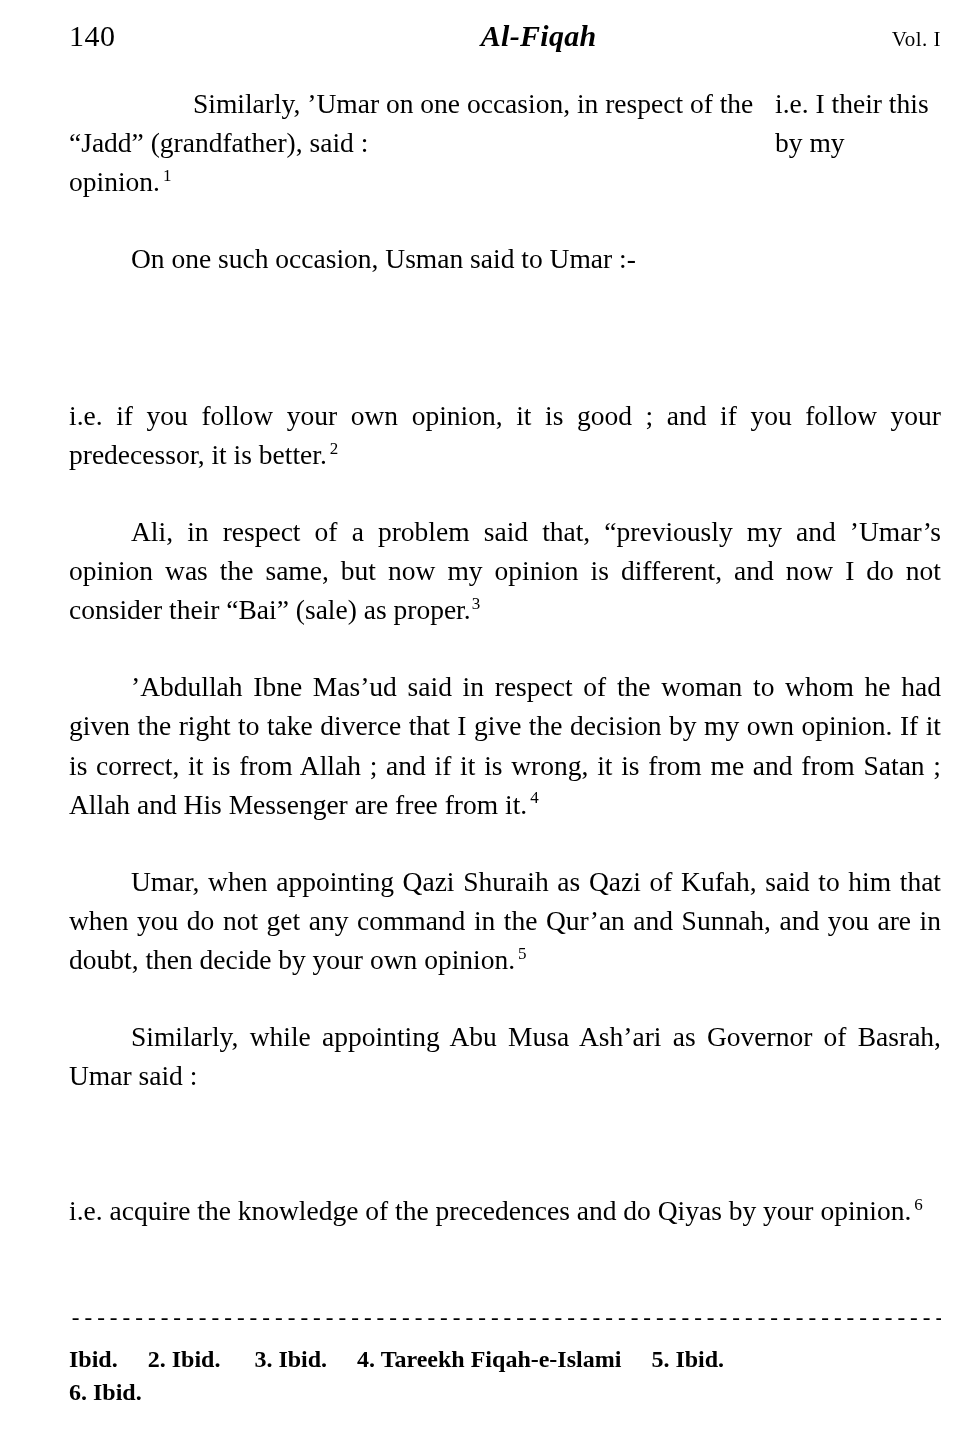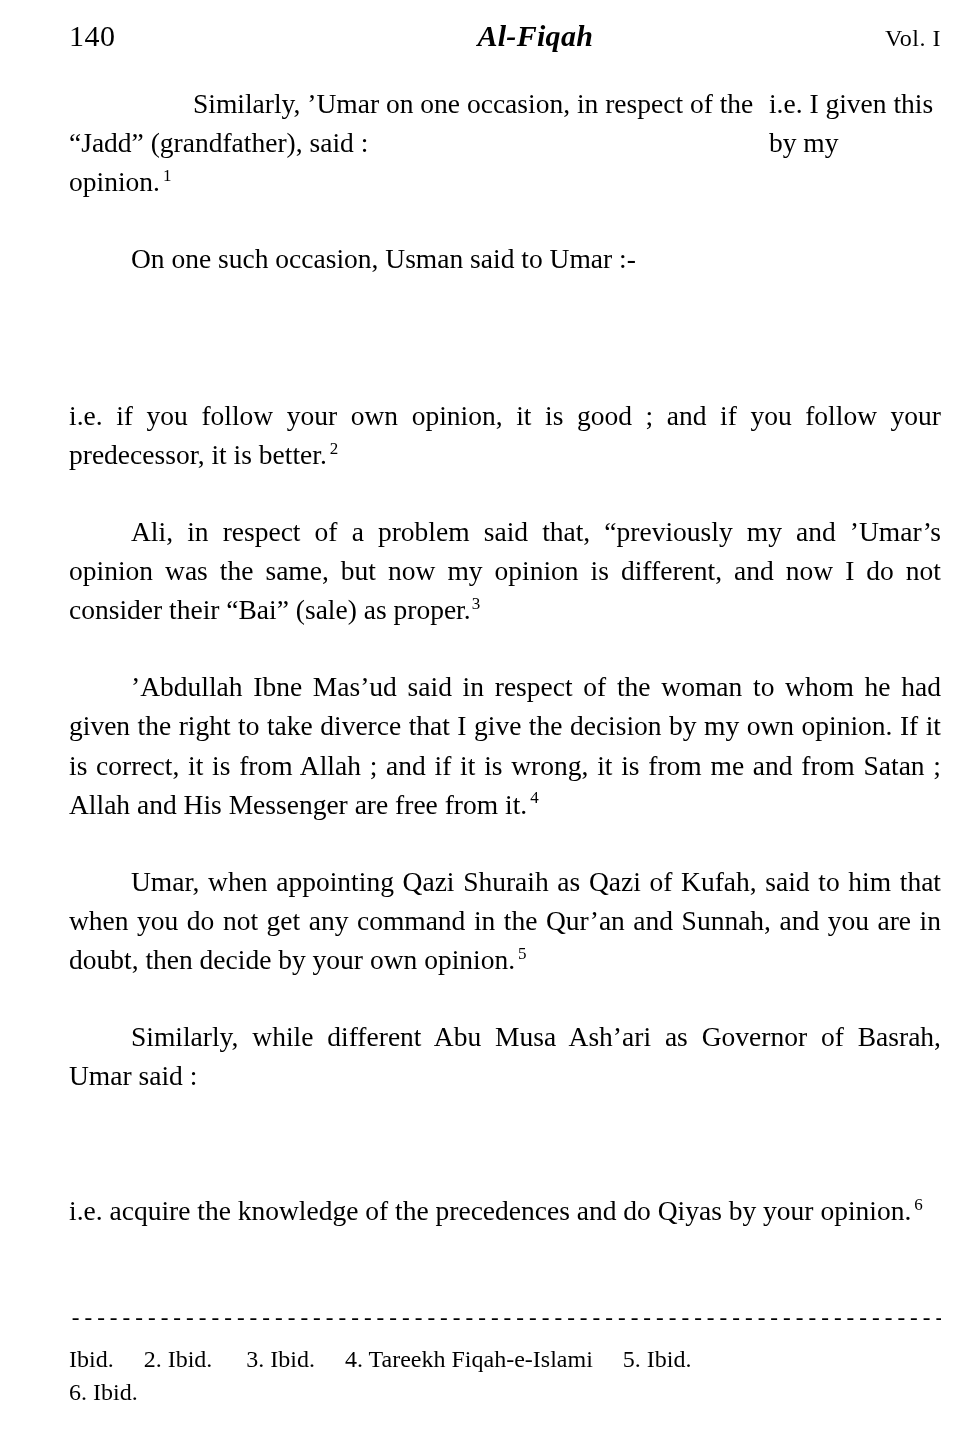--- a/index.html
+++ b/index.html
@@ -38,21 +38,21 @@
     letter-spacing: 0.5px;
   }
   .running-head .book-title {
     font-style: italic;
     font-size: 30px;
     font-weight: 700;
     letter-spacing: 0.3px;
     margin-left: 70px;
   }
   .running-head .volume {
-    font-size: 24px;
+    font-size: 21px;
     letter-spacing: 0.5px;
   }
 
   
   .body-text {
     margin-top: 30px;
     font-size: 27.5px;
     line-height: 1.42;
   }
   p.para {
@@ -110,21 +110,21 @@
     white-space: nowrap;
     overflow: hidden;
     display: block;
     line-height: 1.0;
     height: 26px;
   }
   .fn-list {
     margin-top: 8px;
     font-size: 24px;
     line-height: 1.35;
-    font-weight: 400;
+    font-weight: 700;
   }
   .fn-row {
     white-space: nowrap;
   }
   .fn-item { display: inline-block; }
   .sp1 { display: inline-block; width: 30px; }
   .sp2 { display: inline-block; width: 34px; }
   .sp3 { display: inline-block; width: 30px; }
   .sp4 { display: inline-block; width: 30px; }
 </style>
@@ -139,21 +139,21 @@
     <span class="volume">Vol. I</span>
   </div>
 
   <div class="body-text">
 
     <div>
       <div class="split-line">
         <span style="text-indent:62px; display:block;">
           <span style="display:inline-block; width:62px;"></span><span>Similarly, ’Umar on one occasion, in respect of the “Jadd” (grandfather),  said :</span>
         </span>
-        <span class="right-part">i.e. I given this by my</span>
+        <span class="right-part">i.e. I their this by my</span>
       </div>
       <div>
         <span>opinion.</span><sup class="fn">1</sup>
       </div>
     </div>
 
     <div class="gap-md"></div>
 
     <p class="para indent">On one such occasion, Usman said to Umar :-</p>
 
@@ -168,21 +168,21 @@
     <div class="gap-md"></div>
 
     <p class="para indent"><span>’Abdullah Ibne Mas’ud said in respect of the woman to whom he had given the right to take diverce that I give the decision by my own opinion. If it is correct, it is from Allah ; and if it is wrong, it is from me and from Satan ; Allah and His Messenger are free from it.</span><sup class="fn">4</sup></p>
 
     <div class="gap-md"></div>
 
     <p class="para indent"><span>Umar, when appointing Qazi Shuraih as Qazi of Kufah, said to him that when you do not get any command in the Qur’an and Sunnah, and you are in doubt, then decide by your own opinion.</span><sup class="fn">5</sup></p>
 
     <div class="gap-md"></div>
 
-    <p class="para indent">Similarly, while different Abu Musa Ash’ari as Governor of Basrah, Umar said :</p>
+    <p class="para indent">Similarly, while appointing Abu Musa Ash’ari as Governor of Basrah, Umar said :</p>
 
     <div class="script-block-2"></div>
 
     <p class="para"><span>i.e. acquire the knowledge of the precedences and do Qiyas by your opinion.</span><sup class="fn">6</sup></p>
 
   </div>
 
   <div class="footnote-area">
     <span class="fn-rule">--------------------------------------------------------------------------1.</span>
     <div class="fn-list">

